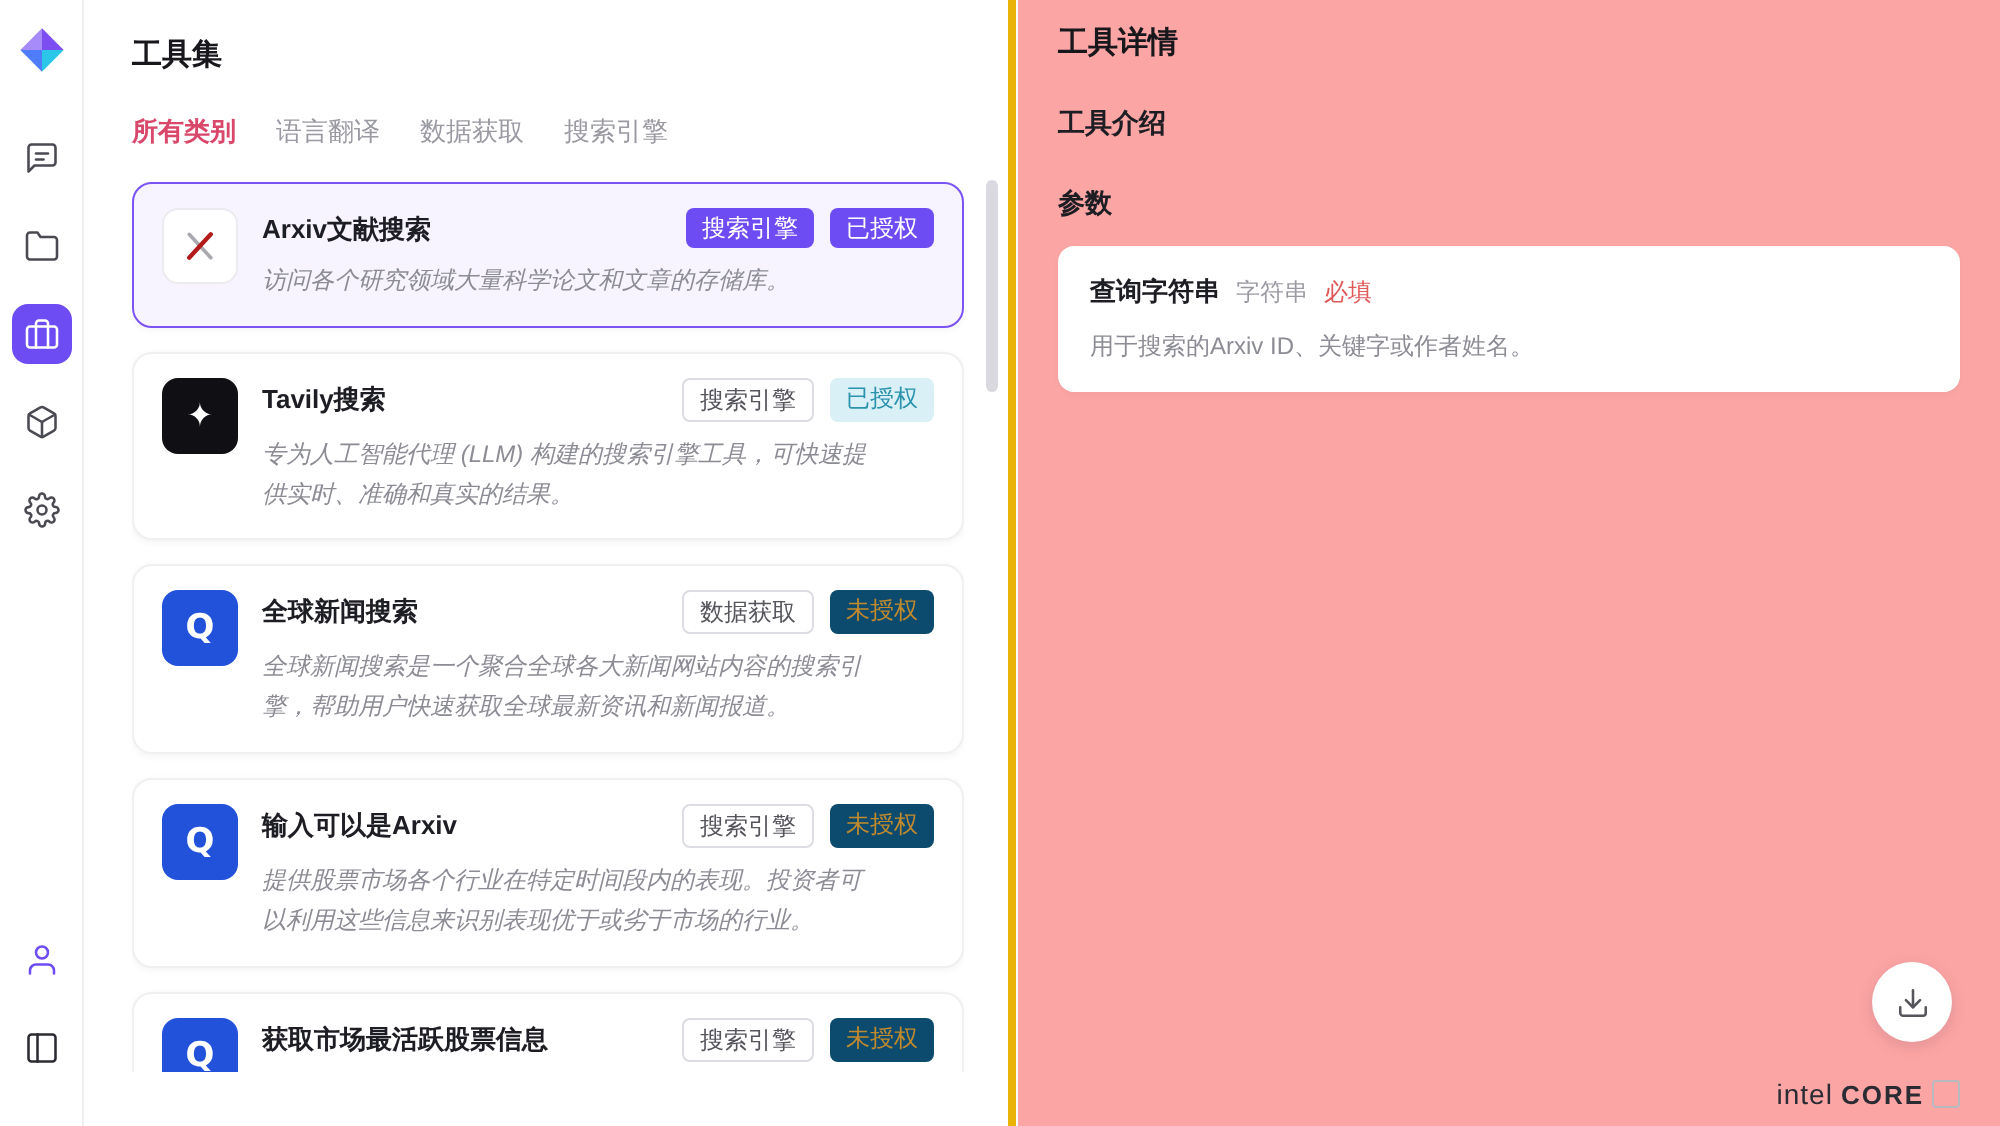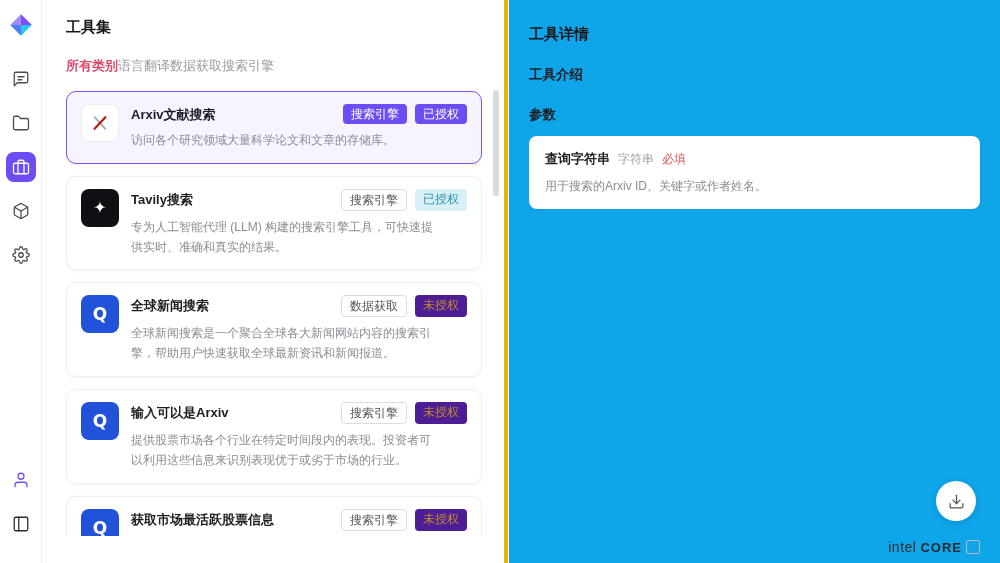--- a/index.html
+++ b/index.html
@@ -18,21 +18,21 @@
   .rail-btn.active { background:#6e4cf3; }
   .rail-btn.active svg { stroke:#fff; }
   .rail-spacer { flex:1; }
   .rail-btn.user svg { stroke:#6e4cf3; }
   .rail-btn.panel svg { stroke:#2b2b33; }
 
   
   .list-panel { position:absolute; left:42px; top:0; bottom:0; width:466px; background:#fff;
     border-right:4px solid #eab308; padding:18px 22px 0 24px; }
   .panel-title { font-size:15px; font-weight:bold; color:#17171c; }
-  .tabs { display:flex; margin-top:20px; font-size:13px; color:#9a9aa2; }
+  .tabs { display:flex; gap:20px; margin-top:20px; font-size:13px; color:#9a9aa2; }
   .tab { cursor:pointer; }
   .tab.active { color:#d9486b; font-weight:bold; }
 
   .tool-list { margin-top:16px; display:flex; flex-direction:column; gap:12px; height:445px;
     overflow:hidden; }
   .tool-card { background:#fff; border:1px solid #f0f0f3; border-radius:10px; padding:12px 14px;
     box-shadow:0 1px 4px rgba(20,20,40,.05); display:flex; gap:12px; cursor:pointer; }
   .tool-card.selected { border:1px solid #7b52f4; background:#f7f3ff; }
   .tool-icon { flex:0 0 38px; width:38px; height:38px; border-radius:8px; display:flex;
     align-items:center; justify-content:center; font-size:18px; }
@@ -41,29 +41,29 @@
   .tool-icon.blue { background:#2152d9; color:#fff; font-weight:bold; font-size:17px;
     font-family:"DejaVu Sans",sans-serif; }
   .tool-body { flex:1; min-width:0; }
   .tool-head { display:flex; align-items:flex-start;justify-content:center; }
   .tool-name { font-size:13px; font-weight:bold; color:#1d1d24; padding-top:2px; }
   .badges { margin-left:auto; display:flex; gap:8px; }
   .badge { font-size:12px; line-height:18px; padding:1px 8px; border-radius:4px; white-space:nowrap; }
   .badge.purple { background:#6e4cf3; color:#fff; }
   .badge.outline { background:#fff; border:1px solid #dcdce2; color:#55555c; }
   .badge.blue { background:#d9f0f6; color:#2b93ad; }
-  .badge.yellow { background:#4c1d95; color:#c08a2d; }
-  .tool-desc { margin-top:7px; font-size:12px; color:#8c8c95; line-height:1.65; max-width:302px; }
+  .badge.yellow { background:#0c4a6e; color:#c08a2d; }
+  .tool-desc { margin-top:7px; font-size:12px; color:#8c8c95; line-height:1.65; max-width:302px;font-style:italic; }
 
   .scroll-thumb { position:absolute; right:5px; top:90px; width:6px; height:106px;
     background:#d9d9df; border-radius:3px; cursor:pointer; }
 
   
-  .detail-panel { position:absolute; left:509px; right:0; top:0; bottom:0; background:#0ea5e9;
-    padding:25px 20px; }
+  .detail-panel { position:absolute; left:509px; right:0; top:0; bottom:0; background:#fca5a5;
+    padding:12px 20px; }
   .detail-title { font-size:15px; font-weight:bold; color:#17171c; }
   .section-title { font-size:13.5px; font-weight:bold; color:#1d1d24; margin:22px 0 12px; }
   .detail-card { background:#fff; border-radius:8px; padding:14px 16px;
     box-shadow:0 1px 3px rgba(20,20,40,.04); }
   .intro-text { font-size:12.5px; color:#46464e; line-height:1.6; }
   .param-line { display:flex; align-items:baseline; gap:8px; }
   .param-name { font-size:13px; font-weight:bold; color:#1d1d24; }
   .param-type { font-size:12px; color:#9a9aa2; }
   .param-required { font-size:12px; color:#e05a5a; }
   .param-desc { margin-top:10px; font-size:12px; color:#8c8c95; }

